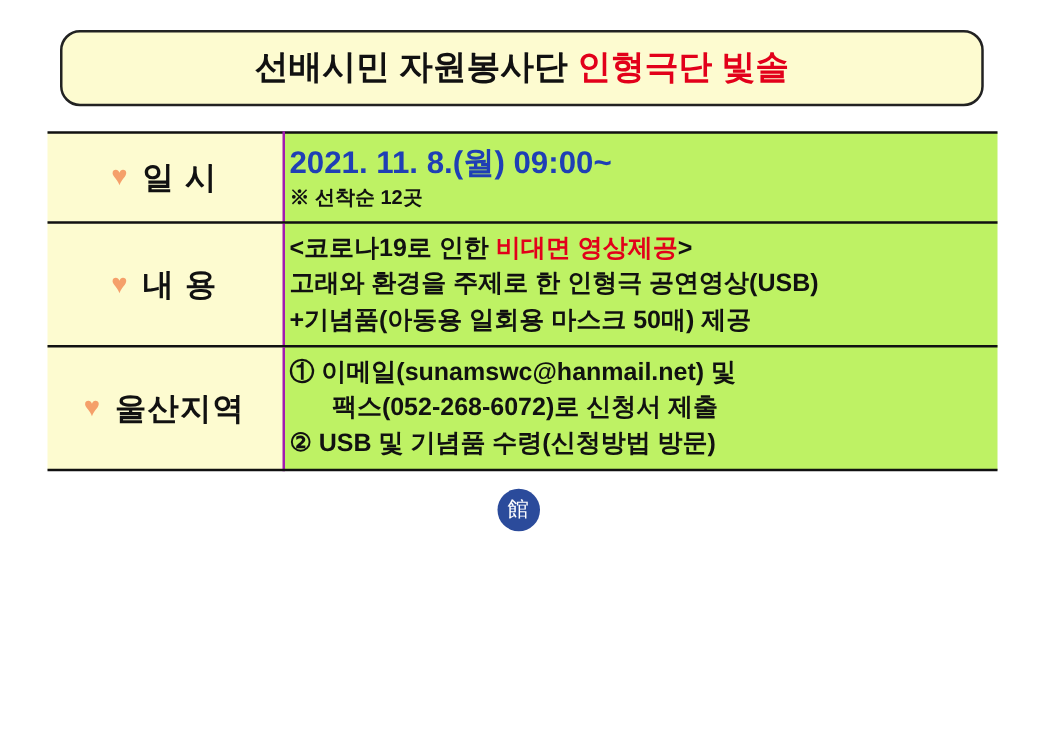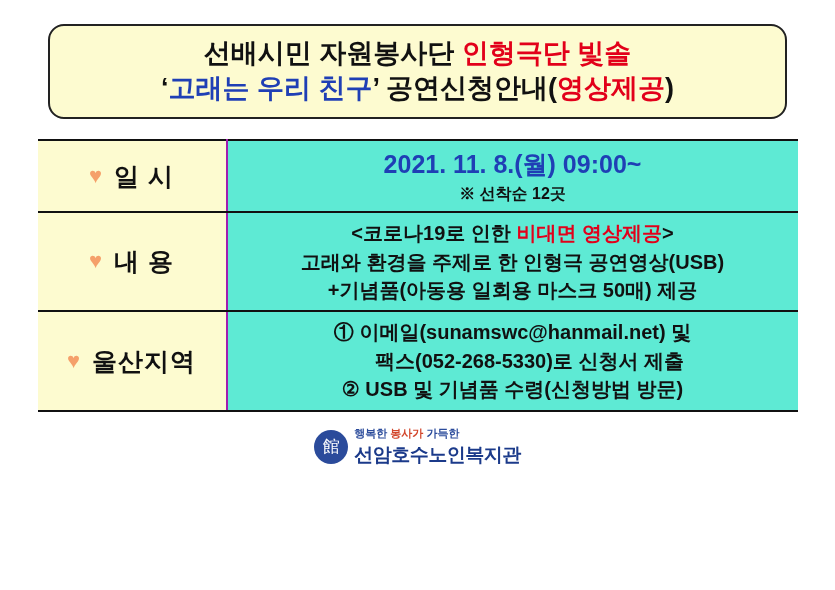--- a/index.html
+++ b/index.html
@@ -57,23 +57,22 @@
   }
   td.label {
     width: 180px;
     background: #fdfbd0;
     border-right: 2px solid #a21caf;
     border-left: none;
     text-align: center;
     white-space: nowrap;
   }
   td.value {
-    background: #5eead4;
+    background: #bef264;
     padding-left: 14px;
-    text-align: center;
   }
   .heart {
     color: #f5a06a;
     font-size: 22px;
     margin-right: 12px;
     vertical-align: 2px;
   }
   .label-text {
     font-size: 25px;
     font-weight: bold;
@@ -141,23 +140,20 @@
 </style>
 </head>
 <body>
 
 <div class="poster">
 
   <div class="title-box">
     <div class="title-line">
       <span class="t-black">선배시민  자원봉사단 </span><span class="t-red">인형극단 빛솔</span>
     </div>
-    <div class="title-line">
-      <span class="t-black">‘</span><span class="t-blue">고래는 우리 친구</span><span class="t-black">’ 공연신청안내(</span><span class="t-red">영상제공</span><span class="t-black">)</span>
-    </div>
   </div>
 
   <table class="info">
     <tbody>
       <tr>
         <td class="label">
           <span class="heart">♥</span><span class="label-text">일     시</span>
         </td>
         <td class="value">
           <div class="v-line blue v-big">2021. 11. 8.(월)  09:00~</div>
@@ -173,29 +169,26 @@
           <div class="v-line">고래와 환경을 주제로 한 인형극 공연영상(USB)</div>
           <div class="v-line">+기념품(아동용 일회용 마스크 50매) 제공</div>
         </td>
       </tr>
       <tr>
         <td class="label">
           <span class="heart">♥</span><span class="label-text">울산지역</span>
         </td>
         <td class="value">
           <div class="v-line">① 이메일(sunamswc@hanmail.net) 및</div>
-          <div class="v-line indent">팩스(052-268-5330)로 신청서 제출</div>
+          <div class="v-line indent">팩스(052-268-6072)로 신청서 제출</div>
           <div class="v-line">② USB 및 기념품 수령(신청방법 방문)</div>
         </td>
       </tr>
     </tbody>
   </table>
 
   <div class="footer">
     <div class="logo-wrap">
-      <span class="logo-mark">館</span><span class="logo-text-stack">
-        <span class="logo-top"><span>행복한</span> <span class="accent">봉사가</span> <span>가득한</span></span>
-        <span class="logo-main">선암호수노인복지관</span>
-      </span>
+      <span class="logo-mark">館</span>
     </div>
   </div>
 
 </div>
 
 </body></html>

